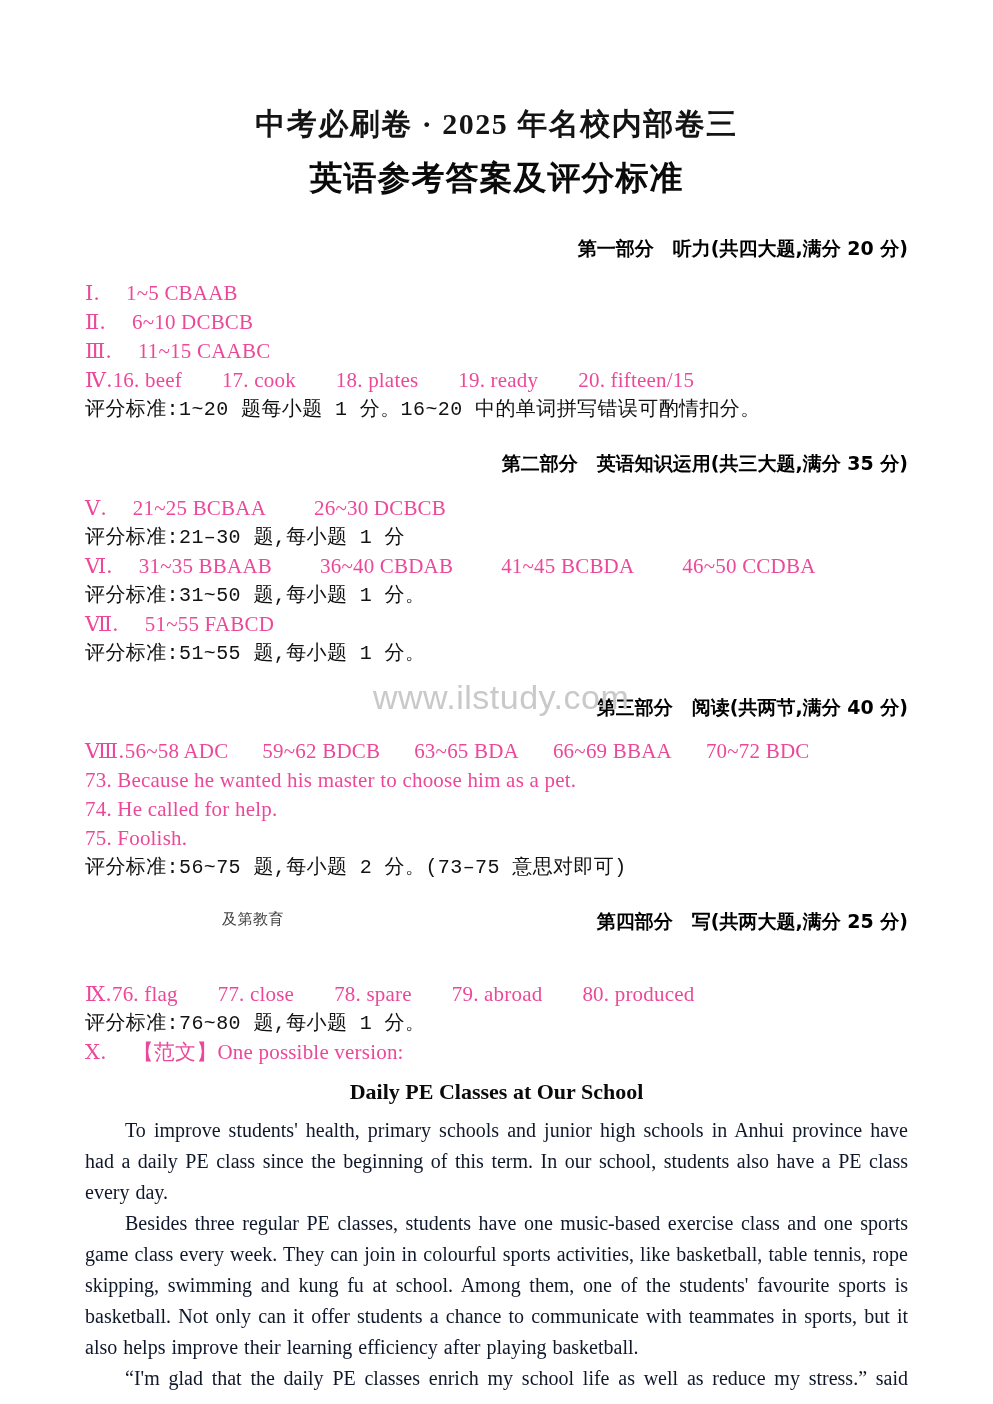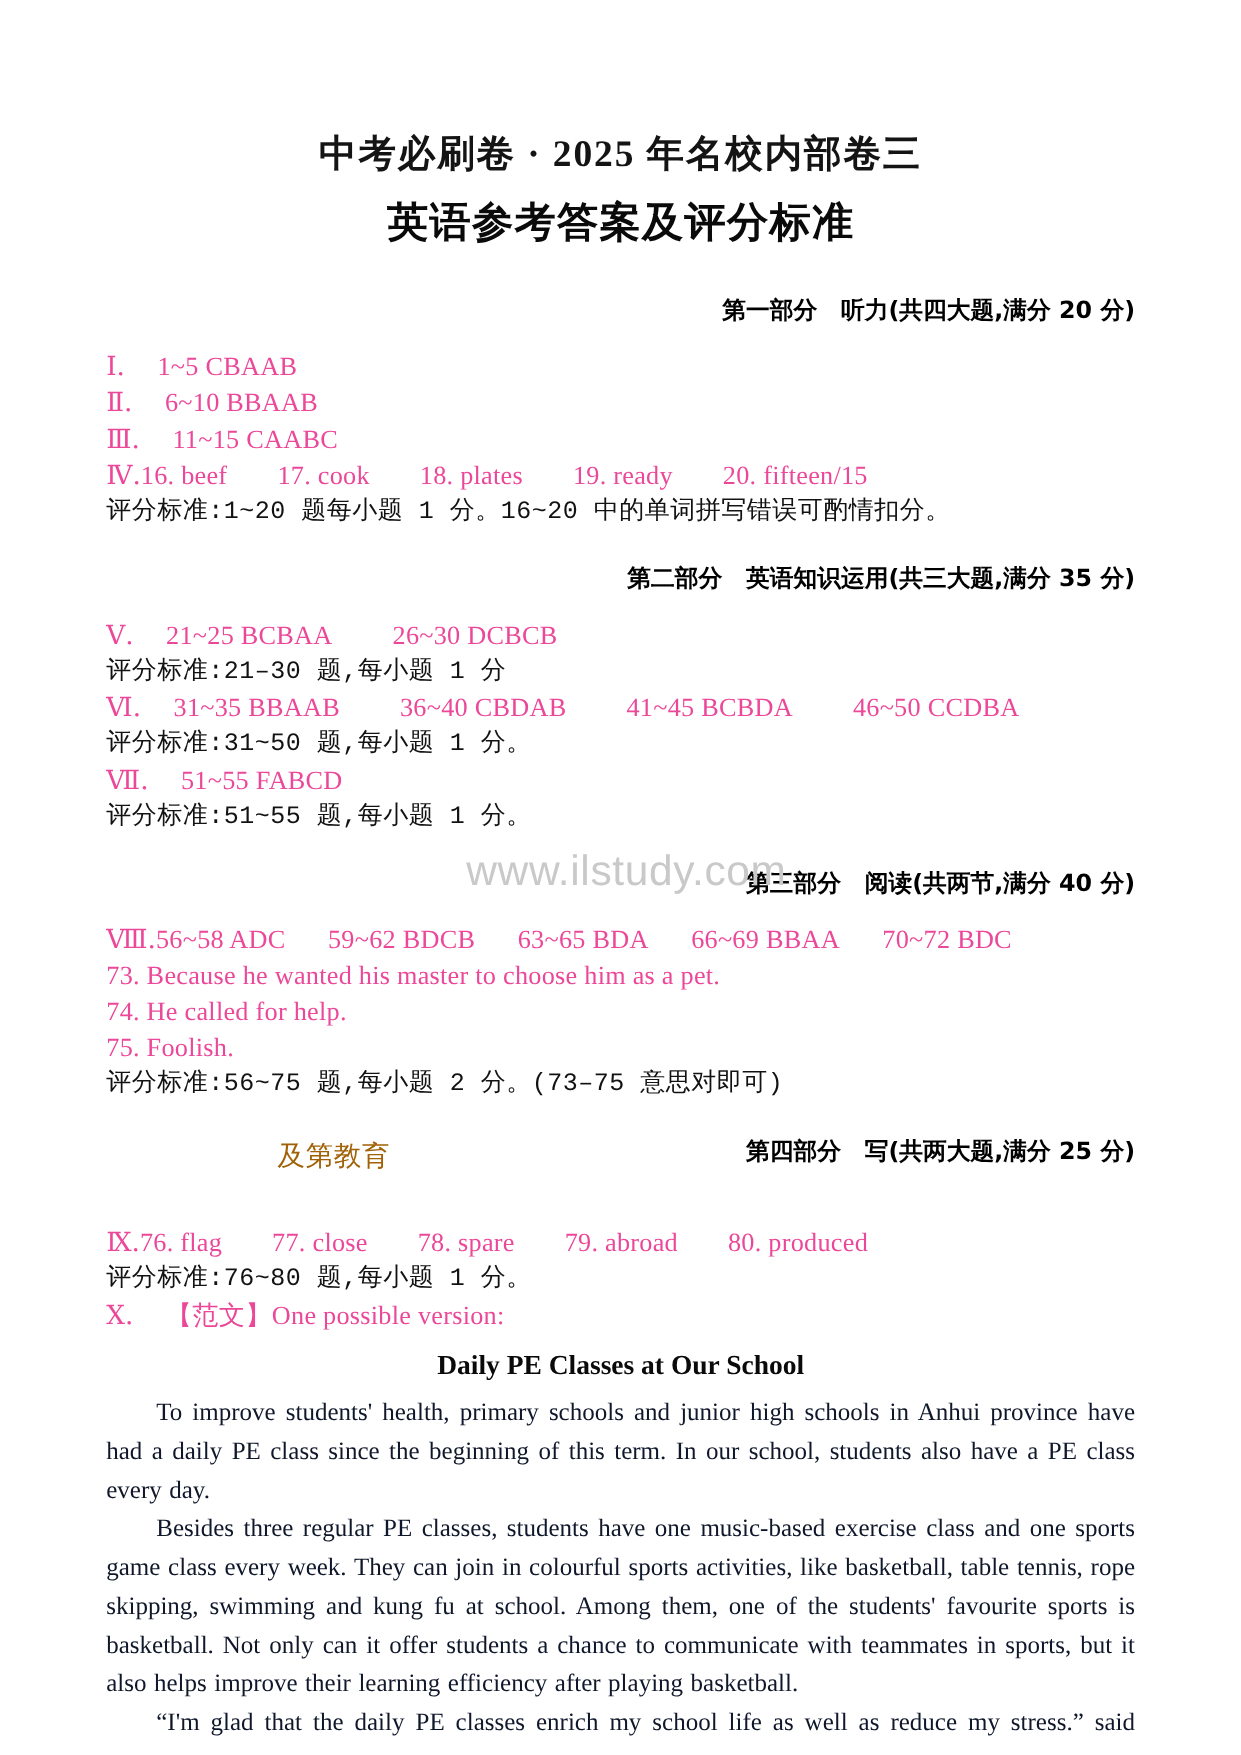--- a/index.html
+++ b/index.html
@@ -146,43 +146,43 @@
     letter-spacing: 0.5px;
     white-space: nowrap;
     pointer-events: none;
     z-index: 3;
   }
   .wm-org {
     position: absolute;
     left: 222px;
     top: 910px;
     font-family: "DejaVu Sans", "Liberation Sans", sans-serif;
-    font-size: 22px;
-    color: #a16207;
+    font-size: 15px;
+    color: #404040;
     letter-spacing: 0.5px;
     white-space: nowrap;
     pointer-events: none;
     z-index: 2;
   }
 </style>
 </head>
 <body>
 
 <div class="page">
 
   <h1 class="doc-title-1">中考必刷卷 · 2025 年名校内部卷三</h1>
   <h2 class="doc-title-2">英语参考答案及评分标准</h2>
 
   <div class="section-head sh-1">第一部分　听力(共四大题,满分 20 分)</div>
 
   <div class="ans-line first">
     <span class="numeral">Ⅰ.</span><span class="gap-1"></span><span>1~5</span> <span>CBAAB</span>
   </div>
   <div class="ans-line">
-    <span class="numeral">Ⅱ.</span><span class="gap-1"></span><span>6~10</span> <span>BBAAB</span>
+    <span class="numeral">Ⅱ.</span><span class="gap-1"></span><span>6~10</span> <span>DCBCB</span>
   </div>
   <div class="ans-line">
     <span class="numeral">Ⅲ.</span><span class="gap-1"></span><span>11~15</span> <span>CAABC</span>
   </div>
   <div class="ans-line">
     <span class="numeral">Ⅳ.</span><span>16. beef</span><span class="gap-2"></span><span>17. cook</span><span class="gap-2"></span><span>18. plates</span><span class="gap-2"></span><span>19. ready</span><span class="gap-2"></span><span>20. fifteen/15</span>
   </div>
   <div class="crit-line">评分标准:1~20 题每小题 1 分。16~20 中的单词拼写错误可酌情扣分。</div>
 
   <div class="section-head sh-2">第二部分　英语知识运用(共三大题,满分 35 分)</div>

